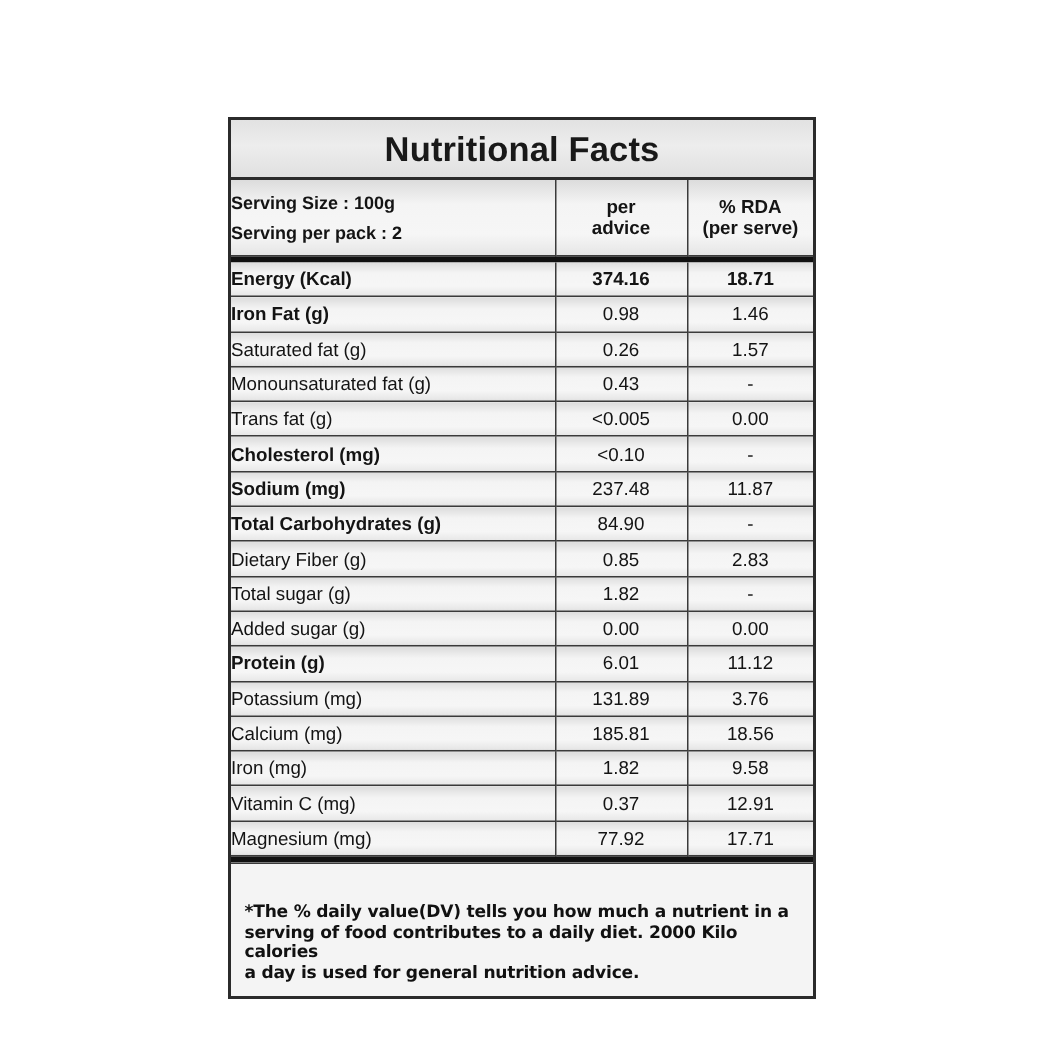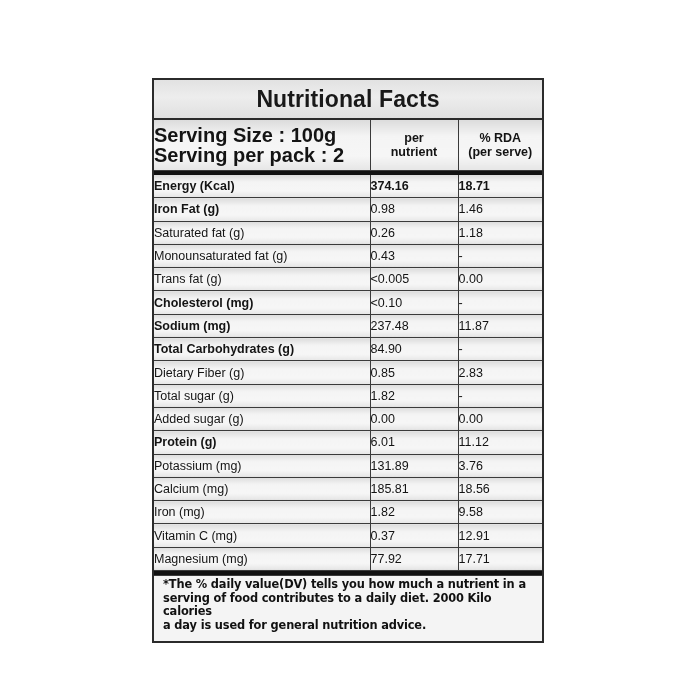--- a/index.html
+++ b/index.html
@@ -69,21 +69,21 @@
   .tbl td:first-child { border-left: none; }
   .tbl td:last-child  { border-right: none; }
 
   
   .hdr-tbl td { border-top: none; }
   .cell-serving {
     height: 50px;
     padding: 0 0 0 8px;
   }
   .serving-line {
-    font-size: 20px;
+    font-size: 12px;
     font-weight: bold;
     line-height: 20px;
     color: #141414;
     white-space: nowrap;
   }
   .cell-colhdr {
     height: 50px;
     text-align: center;
     font-size: 11.5px;
     font-weight: bold;
@@ -104,36 +104,37 @@
   .data-tbl tr:first-child td { border-top: none; }
 
   .cell-label {
     height: 22.3px;
     padding-left: 8px;
     white-space: nowrap;
     font-size: 12.6px;
   }
   .cell-val {
     height: 22.3px;
+    text-align: center;
     font-size: 12.6px;
     white-space: nowrap;
   }
   .bold { font-weight: bold; margin-left: 16px; }
   .indent-half { padding-left: 10px; }
   .indent-1 { padding-left: 22px; }
   .indent-2 { padding-left: 36px; margin-top: 26px; }
 
   
   .footnote-box {
     border: 1px solid #3a3a3a;
     border-left: none;
     border-right: none;
     border-bottom: none;
     background: #f4f4f4;
-    padding: 2px 9px 9px 9px;
+    padding: 25px 9px 9px 9px;
   }
   .footnote-text {
     font-family: "DejaVu Sans", sans-serif;
     font-size: 11.4px;
     font-weight: bold;
     line-height: 13.6px;
     color: #111111;
     letter-spacing: -0.15px;
   }
 </style>
@@ -155,21 +156,21 @@
           <col class="col-rda">
       </colgroup>
       <tbody>
         <tr>
           <td class="cell-serving">
             <div class="serving-line">Serving Size : 100g</div>
             <div class="serving-line">Serving per pack : 2</div>
           </td>
           <td class="cell-colhdr">
             <div>per</div>
-            <div>nutrient</div>
+            <div>advice</div>
           </td>
           <td class="cell-colhdr">
             <div>% RDA</div>
             <div>(per serve)</div>
           </td>
         </tr>
       </tbody>
     </table>
 
     <div class="thick-rule"></div>
@@ -187,21 +188,21 @@
             <td class="cell-val bold">18.71</td>
           </tr>
           <tr>
             <td class="cell-label  bold">Iron Fat (g)</td>
             <td class="cell-val">0.98</td>
             <td class="cell-val">1.46</td>
           </tr>
           <tr>
             <td class="cell-label indent-1">Saturated fat (g)</td>
             <td class="cell-val">0.26</td>
-            <td class="cell-val">1.18</td>
+            <td class="cell-val">1.57</td>
           </tr>
           <tr>
             <td class="cell-label indent-1">Monounsaturated fat (g)</td>
             <td class="cell-val">0.43</td>
             <td class="cell-val">-</td>
           </tr>
           <tr>
             <td class="cell-label indent-1">Trans fat (g)</td>
             <td class="cell-val">&lt;0.005</td>
             <td class="cell-val">0.00</td>

